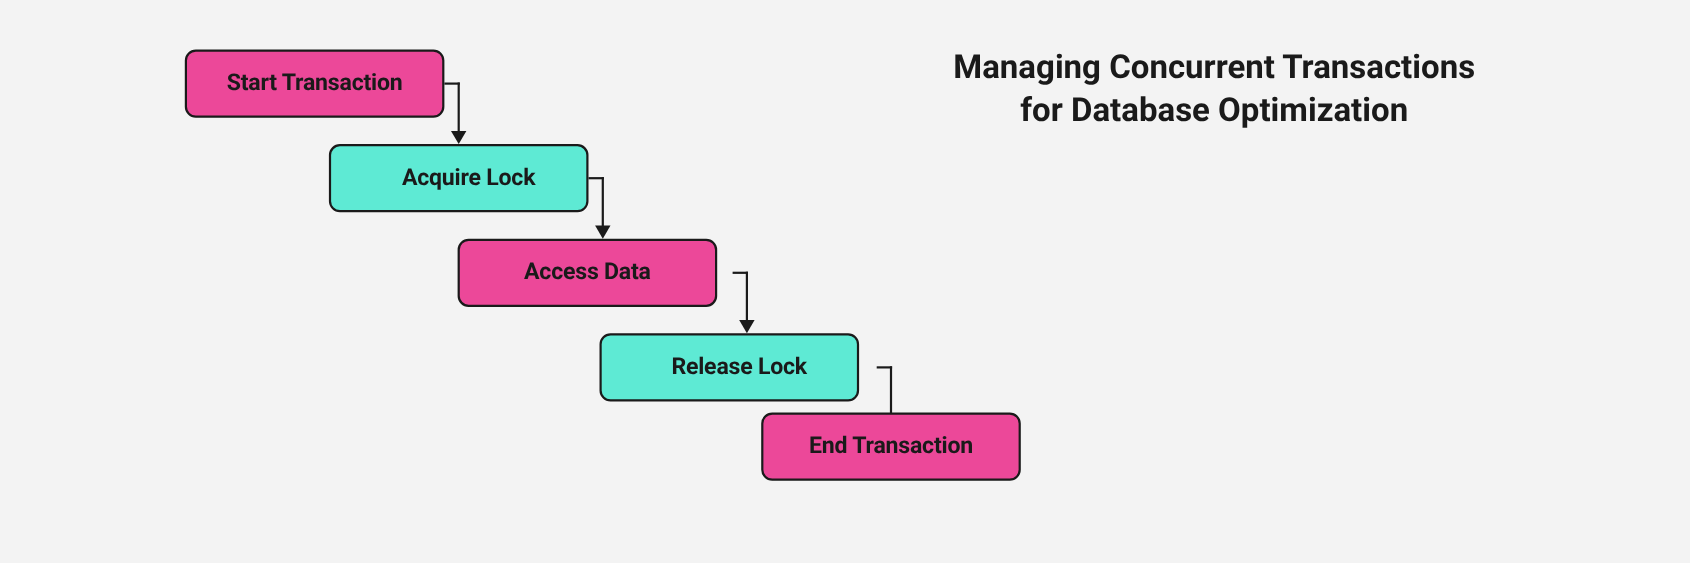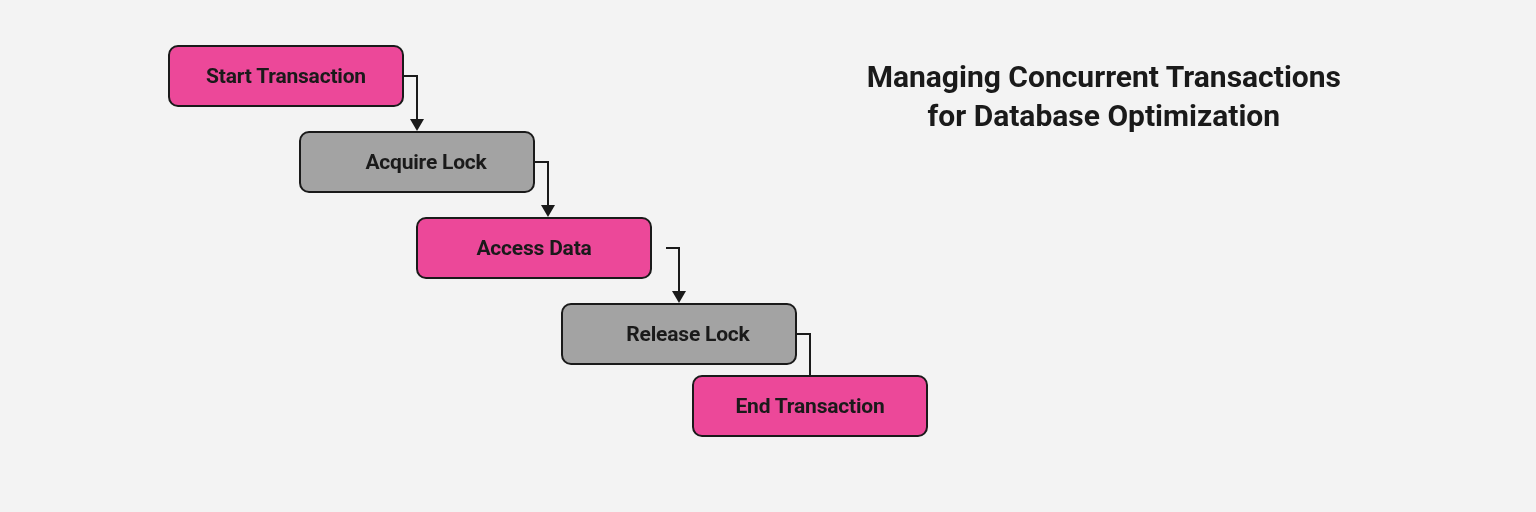--- a/index.html
+++ b/index.html
@@ -10,21 +10,21 @@
     body {
       width: 1536px;
       height: 512px;
       background: #f3f3f3;
       font-family: -apple-system, BlinkMacSystemFont, "Segoe UI", Roboto, Helvetica, Arial, sans-serif;
       position: relative;
     }
     .heading {
       position: absolute;
       right: 195px;
-      top: 57px;
+      top: 42px;
       text-align: center;
       font-size: 30px;
       font-weight: 700;
       color: #1a1a1a;
       line-height: 1.3;
     }
     .node {
       position: absolute;
       width: 236px;
       height: 62px;
@@ -35,21 +35,21 @@
       justify-content: center;
       font-size: 21px;
       font-weight: 700;
       color: #1a1a1a;
       letter-spacing: -0.2px;
     }
     .node.yellow {
       background: #ec4899;
     }
     .node.white {
-      background: #a3a3a3;
+      background: #5eead4;
       padding-left: 18px;
     }
     .connector {
       position: absolute;
     }
     .connector .h-line {
       position: absolute;
       height: 2px;
       background: #1a1a1a;
     }
@@ -93,21 +93,21 @@
       <div class="arrowhead" style="left: 541px; top: 205px;"></div>
     </div>
     <div class="node yellow" style="left: 416px; top: 217px;">
       <span>Access Data</span>
     </div>
     <div class="connector">
       <div class="h-line" style="left: 666px; top: 247px; width: 14px;"></div>
       <div class="v-line" style="left: 678px; top: 247px; height: 47px;"></div>
       <div class="arrowhead" style="left: 672px; top: 291px;"></div>
     </div>
-    <div class="node white" style="left: 561px; top: 303px;">
+    <div class="node white" style="left: 545px; top: 303px;">
       <span>Release Lock</span>
     </div>
     <div class="connector">
       <div class="h-line" style="left: 797px; top: 333px; width: 14px;"></div>
       <div class="v-line" style="left: 809px; top: 333px; height: 47px;"></div>
       <div class="arrowhead" style="left: 803px; top: 377px;"></div>
     </div>
     <div class="node yellow" style="left: 692px; top: 375px;">
       <span>End Transaction</span>
     </div>

